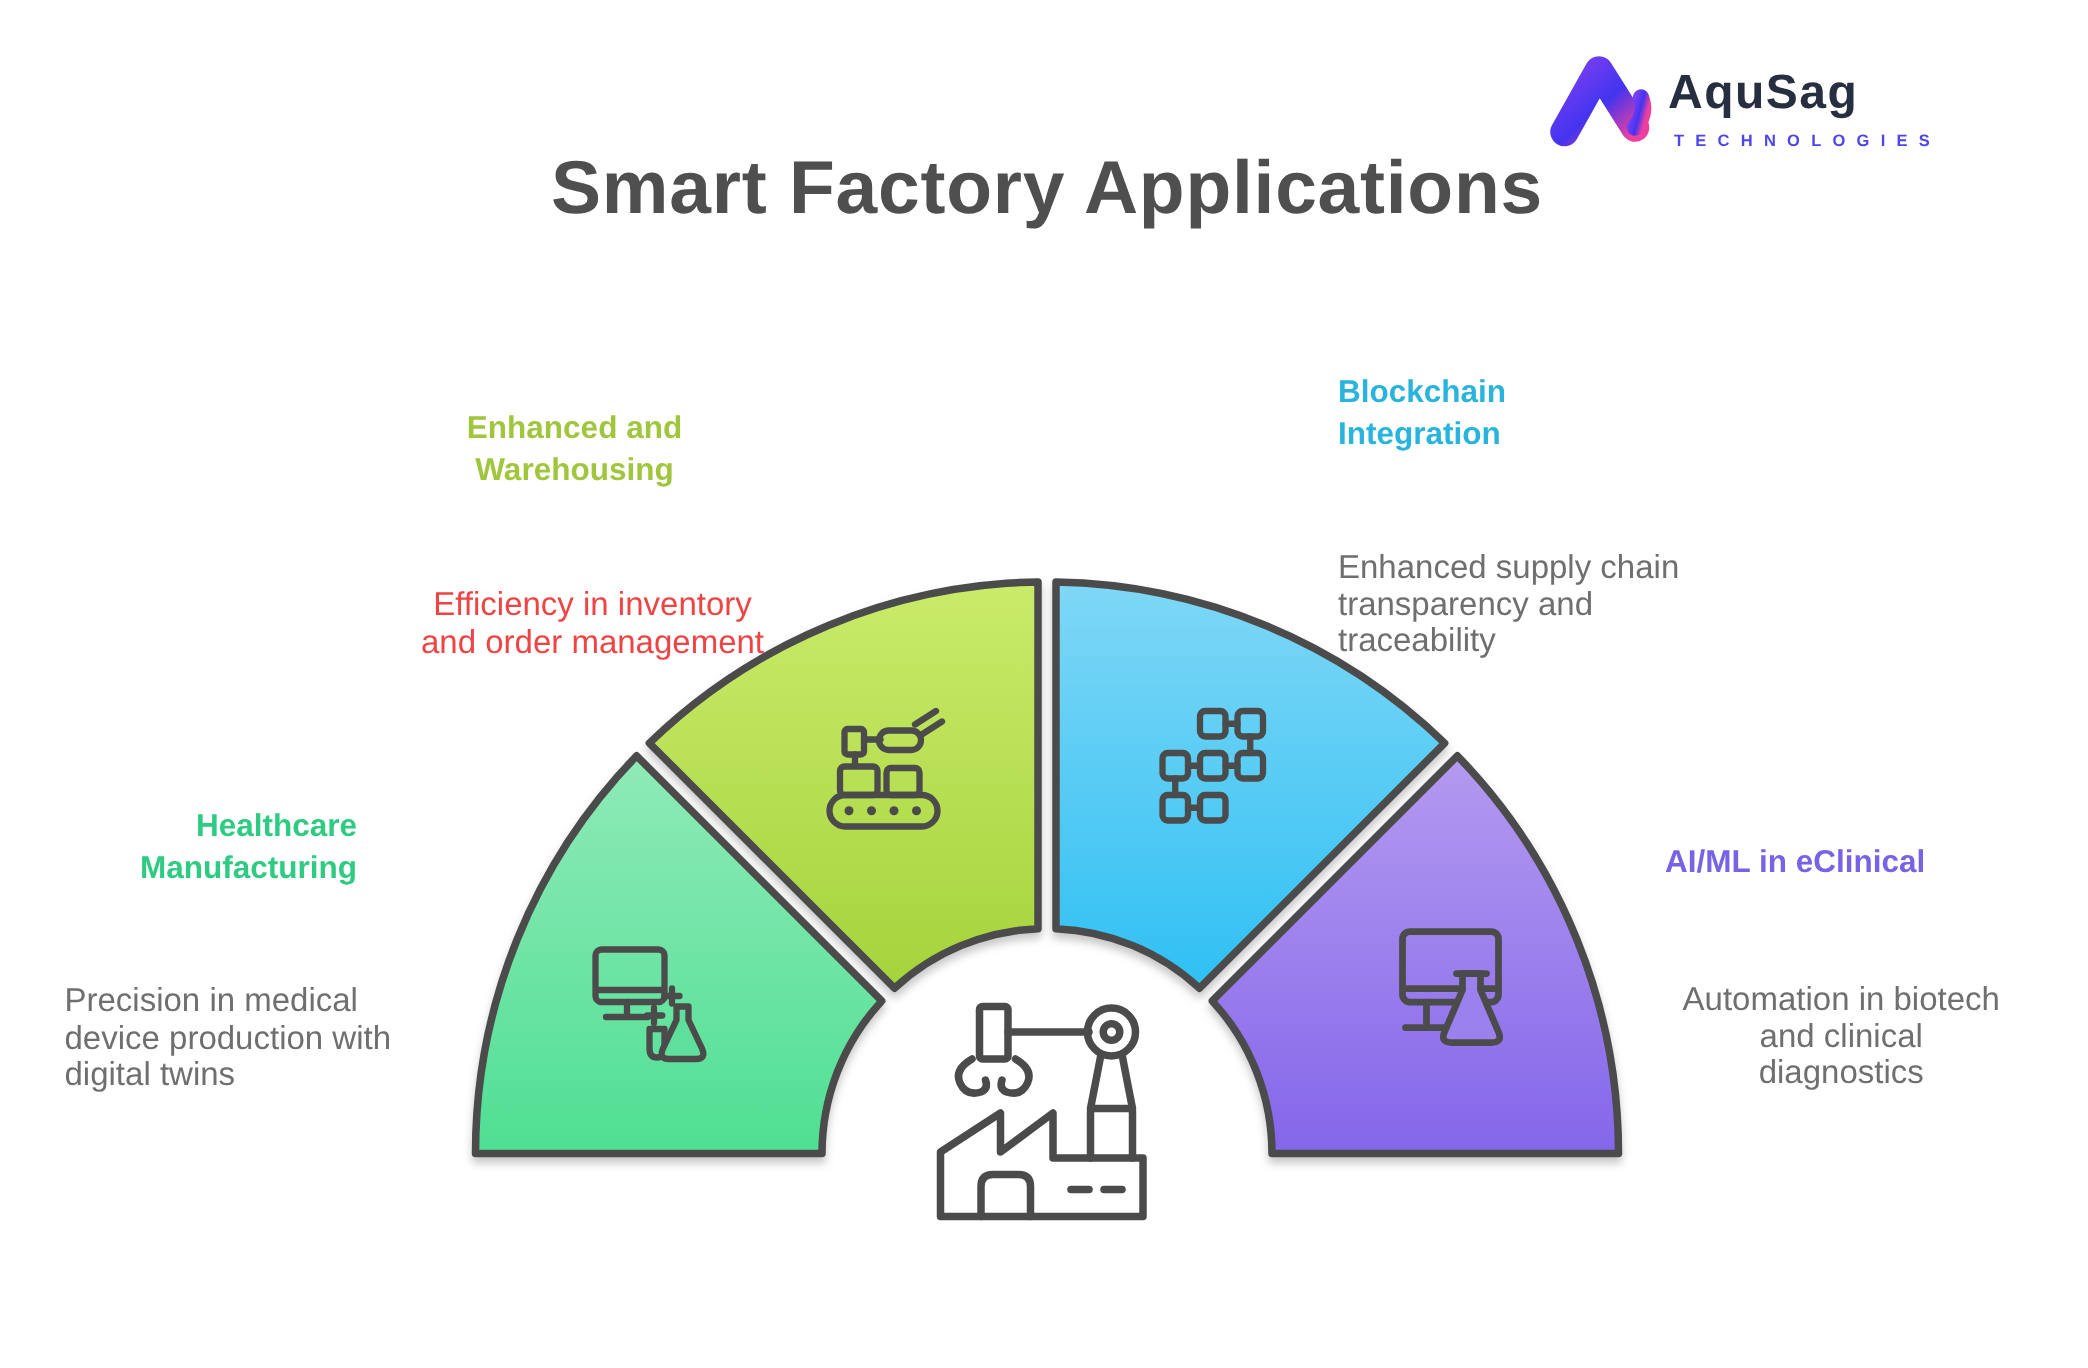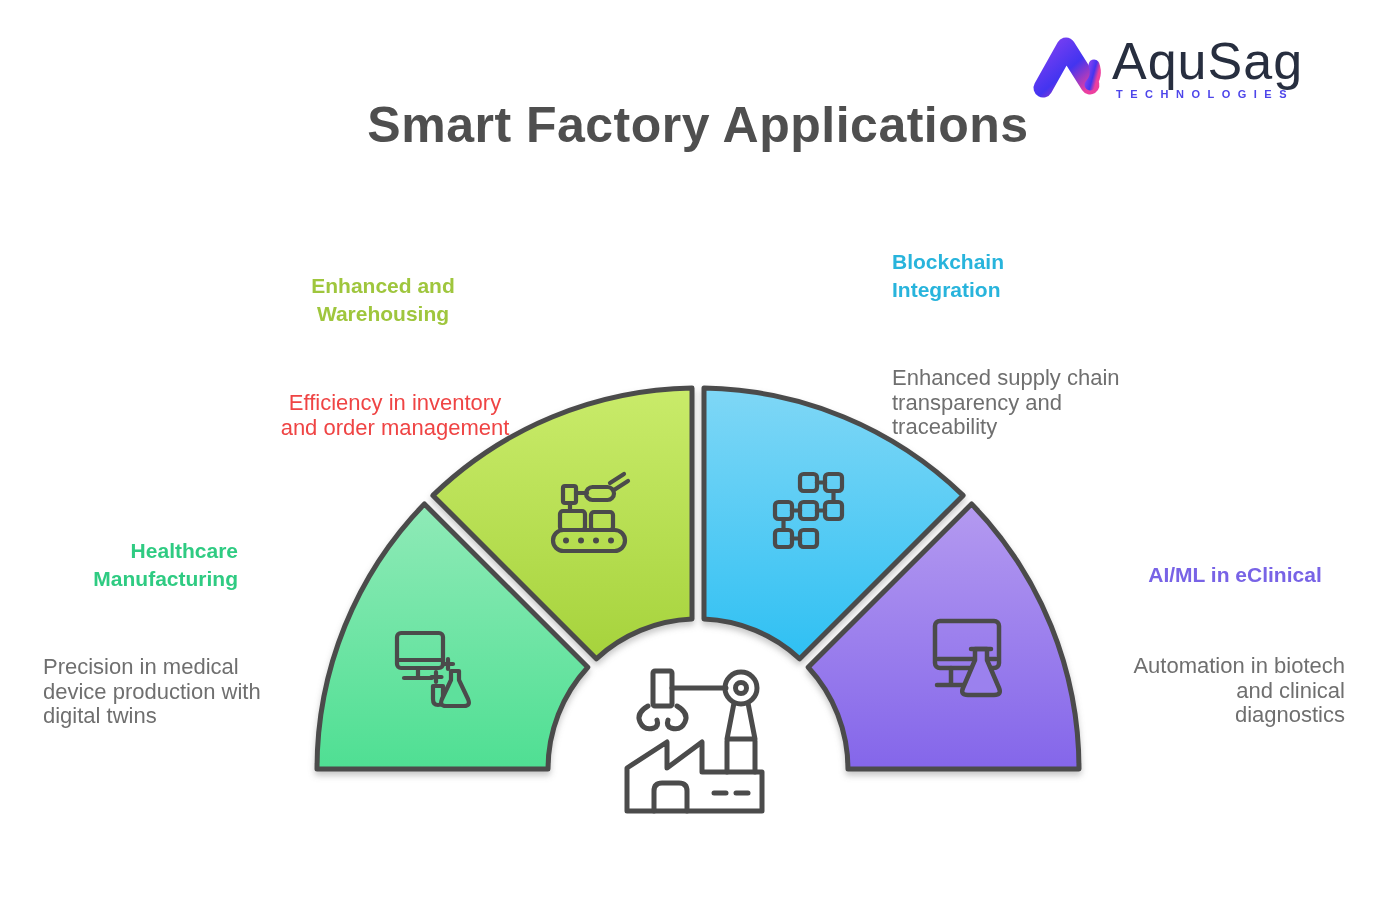--- a/index.html
+++ b/index.html
@@ -18,25 +18,25 @@
   }
   .seg-desc{
     font-size:22px;font-weight:400;line-height:24.5px;white-space:pre-line;margin-top:44px;
   }
   .hc-h{left:28px;top:537px;width:210px;text-align:right;}
   .hc-d{left:43px;top:611px;width:240px;text-align:left;}
   .lg-h{left:283px;top:272px;width:200px;text-align:center;}
   .lg-d{left:280px;top:347px;width:230px;text-align:center;}
   .bc-h{left:892px;top:248px;width:220px;text-align:left;}
   .bc-d{left:892px;top:322px;width:235px;text-align:left;}
-  .ai-h{left:1110px;top:561px;width:250px;text-align:center;}
-  .ai-d{left:1110px;top:610px;width:235px;text-align:right;}
+  .ai-h{left:1110px;top:561px;width:250px;text-align:left;}
+  .ai-d{left:1110px;top:610px;width:235px;text-align:center;}
   .logo-name{
     left:1112px;top:36px;width:260px;
-    font-size:52px;font-weight:400;letter-spacing:1px;line-height:50px;
+    font-size:32px;font-weight:700;letter-spacing:1px;line-height:50px;
   }
   .logo-tagline{
     left:1116px;top:88px;width:260px;
     font-size:11px;font-weight:700;letter-spacing:7.5px;
   }
   #diagram-svg{left:0;top:0;}
   #segments-group{filter:drop-shadow(0 4px 3px rgba(70,70,70,.30));}
   .icon{fill:none;stroke-linecap:round;stroke-linejoin:round;}
 </style>
 </head>

